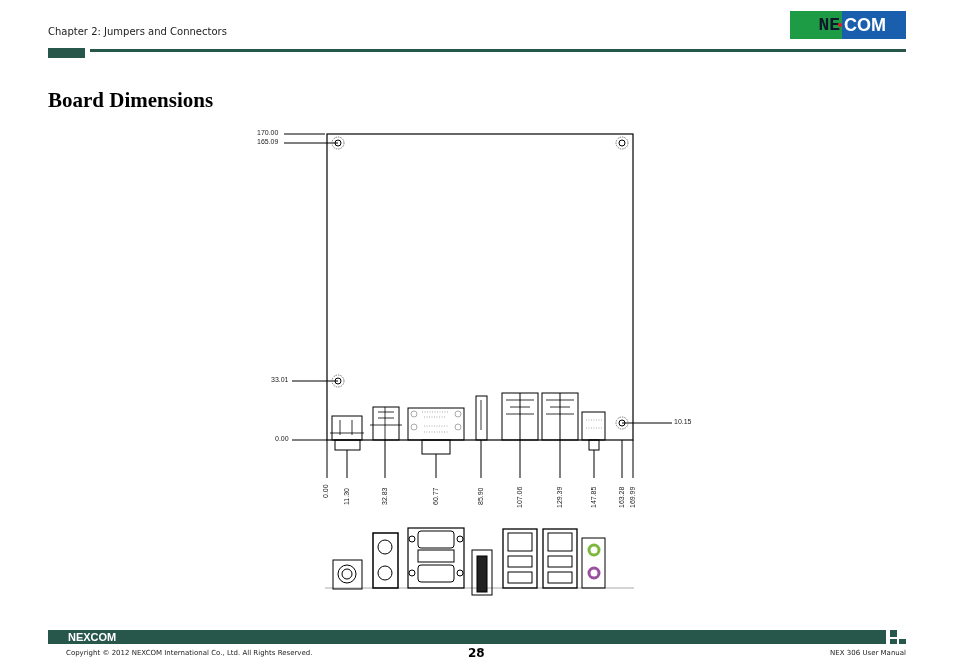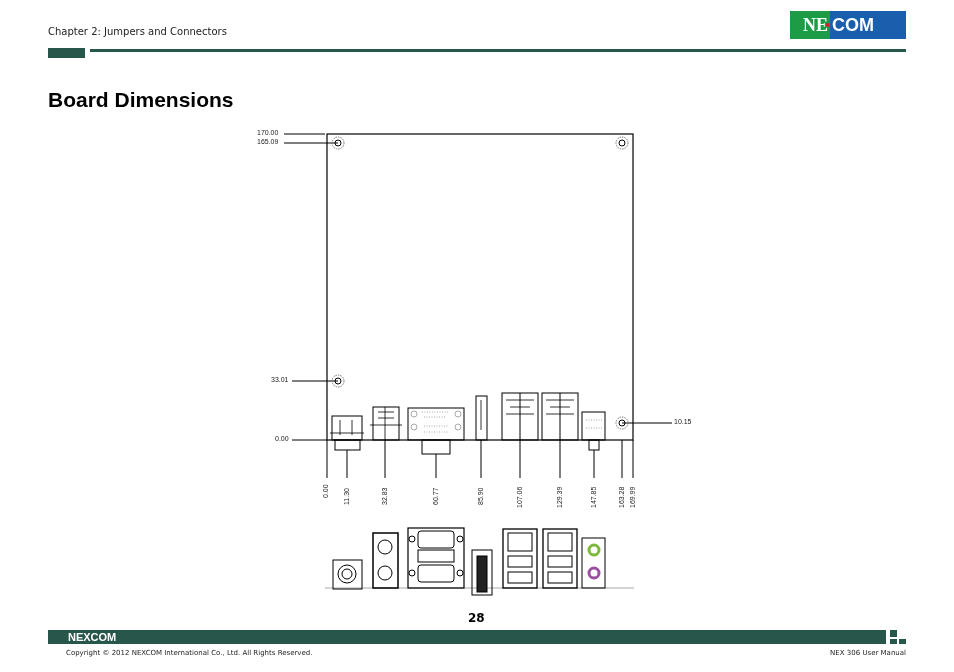--- a/index.html
+++ b/index.html
@@ -1,32 +1,32 @@
 <!DOCTYPE html>
 <html><head>
 <meta charset="utf-8">
 <style>
   html,body{margin:0;padding:0;background:#fff;}
   body{width:954px;height:672px;position:relative;overflow:hidden;font-family:"DejaVu Sans","Liberation Sans",sans-serif;color:#000;}
   .abs{position:absolute;}
   .chapter{left:48px;top:26px;font-size:10px;color:#222;}
   .logo{left:790px;top:11px;width:116px;height:28px;display:flex;}
-  .logo .ne{background:#1d9b45;width:40px;height:28px;color:#ffffff;font-weight:bold;font-size:18px;line-height:28px;text-align:right;padding-right:2px;box-sizing:border-box;font-family:Liberation Serif, serif;}
+  .logo .ne{background:#1d9b45;width:52px;height:28px;color:#0f172a;font-weight:bold;font-size:18px;line-height:28px;text-align:right;padding-right:2px;box-sizing:border-box;font-family:Liberation Mono, monospace;}
   .logo .com{background:#1a5fae;flex:1;height:28px;color:#fff;font-weight:bold;font-size:18px;line-height:28px;padding-left:2px;font-family:"Liberation Sans",sans-serif;position:relative;}
   .logo .dot{position:absolute;left:-4px;top:12px;width:4px;height:4px;background:#e01c24;border-radius:50%;}
   .hdr-block{left:48px;top:48px;width:37px;height:10px;background:#27564a;}
   .hdr-line{left:90px;top:49px;width:816px;height:3px;background:#27564a;}
-  .title{left:48px;top:88px;font-size:21px;font-weight:bold;font-family:Liberation Sans, sans-serif;}
+  .title{left:48px;top:88px;font-size:21px;font-weight:bold;font-family:Liberation Serif, serif;}
   .dim{font-size:7px;color:#222;font-family:"Liberation Sans",sans-serif;}
   .vdim{font-size:7px;color:#222;transform:rotate(-90deg);transform-origin:left top;white-space:nowrap;font-family:"Liberation Sans",sans-serif;}
   .footer-bar{left:48px;top:630px;width:838px;height:14px;background:#27564a;}
   .footer-logo{left:68px;top:630px;color:#fff;font-weight:bold;font-size:11px;line-height:14px;font-family:"Liberation Sans",sans-serif;}
   .fsq{background:#27564a;position:absolute;}
   .copyright{left:66px;top:649px;font-size:7px;color:#222;}
-  .pageno{left:468px;top:611px;font-size:12px;font-weight:bold;}
+  .pageno{left:468px;top:646px;font-size:12px;font-weight:bold;}
   .manual{right:48px;top:649px;font-size:7px;color:#222;}
 </style>
 </head>
 <body>
 
 <div class="abs chapter">Chapter 2: Jumpers and Connectors</div>
 <div class="abs logo">
   <div class="ne">NE</div>
   <div class="com"><span class="dot"></span><span>COM</span></div>
 </div>

